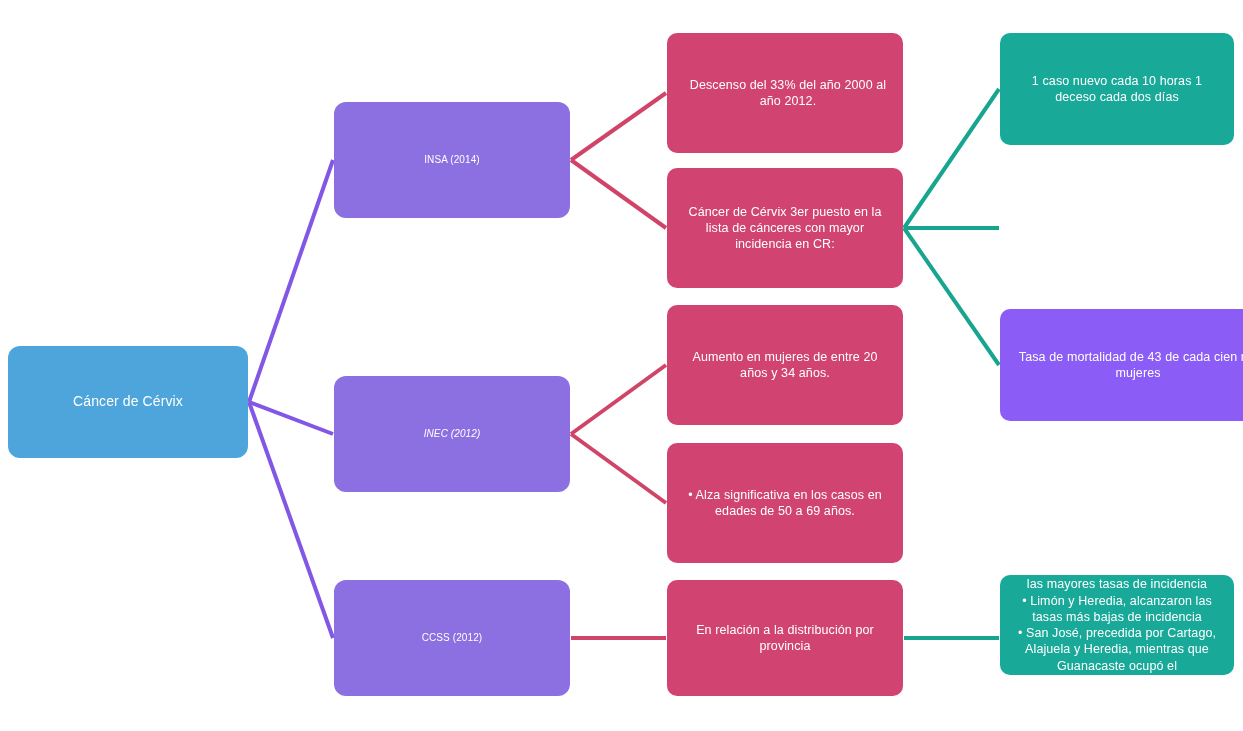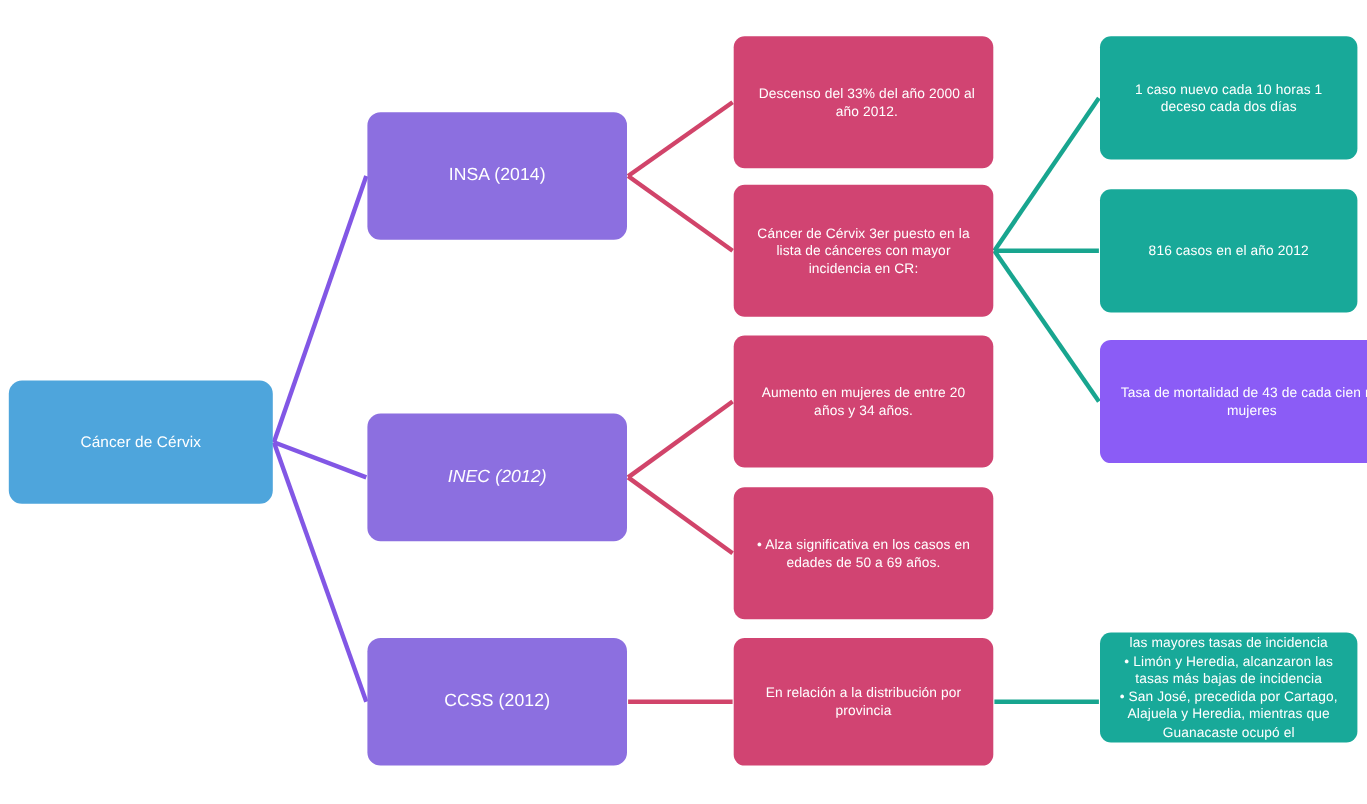--- a/index.html
+++ b/index.html
@@ -40,21 +40,21 @@
     letter-spacing: 0.1px;
     z-index: 2;
   }
   .node-root {
     background: #4ea5dc;
     font-size: 14px;
     border-radius: 12px;
   }
   .node-branch {
     background: #8c6fe0;
-    font-size: 16px;
+    font-size: 10px;
     border-radius: 12px;
   }
   .node-detail {
     background: #d14472;
     font-size: 12.5px;
     border-radius: 10px;
   }
   .node-leaf {
     background: #18a999;
     font-size: 12.5px;
@@ -92,20 +92,19 @@
   <div class="node node-branch" style="left: 334px; top: 376px; width: 236px; height: 116px; background: rgb(140, 111, 224); font-style: italic;">INEC  (2012)</div>
   <div class="node node-branch" style="left: 334px; top: 580px; width: 236px; height: 116px; background: rgb(140, 111, 224);">CCSS (2012)</div>
 
   <div class="node node-detail" style="left: 667px; top: 33px; width: 236px; height: 120px; background: rgb(209, 68, 114); padding-left: 16px;">Descenso del 33% del año 2000 al año 2012.</div>
   <div class="node node-detail" style="left: 667px; top: 168px; width: 236px; height: 120px; background: rgb(209, 68, 114);">Cáncer de Cérvix 3er puesto en la lista de cánceres con mayor incidencia en CR:</div>
   <div class="node node-detail" style="left: 667px; top: 305px; width: 236px; height: 120px; background: rgb(209, 68, 114);">Aumento en mujeres de entre 20 años y 34 años.</div>
   <div class="node node-detail" style="left: 667px; top: 443px; width: 236px; height: 120px; background: rgb(209, 68, 114);">• Alza significativa en los casos en edades de 50 a 69 años.</div>
   <div class="node node-detail" style="left: 667px; top: 580px; width: 236px; height: 116px; background: rgb(209, 68, 114);">En relación a la distribución por provincia</div>
 
   <div class="node node-leaf" style="left: 1000px; top: 33px; width: 234px; height: 112px; background: rgb(24, 169, 153);">1 caso nuevo cada 10 horas 1 deceso cada dos días</div>
-  <div class="node node-leaf" style="left: 1000px; top: 172px; width: 234px; height: 112px; background: rgb(24, 169, 153);">816 casos en el año 2012</div>
   <div class="node node-leaf" style="left: 1000px; top: 309px; width: 276px; height: 112px; background: #8b5cf6;">Tasa de mortalidad de 43 de cada cien mil mujeres</div>
   <div class="node node-leaf leaf-dense" style="left: 1000px; top: 575px; width: 234px; height: 100px; background: rgb(24, 169, 153);">San José, Guanacaste y Cartago con las mayores tasas de incidencia
 • Limón y Heredia, alcanzaron las tasas más bajas de incidencia
 • San José, precedida por Cartago, Alajuela y Heredia, mientras que Guanacaste ocupó el
 último lugar</div>
 
 </div>
 
 </body></html>

